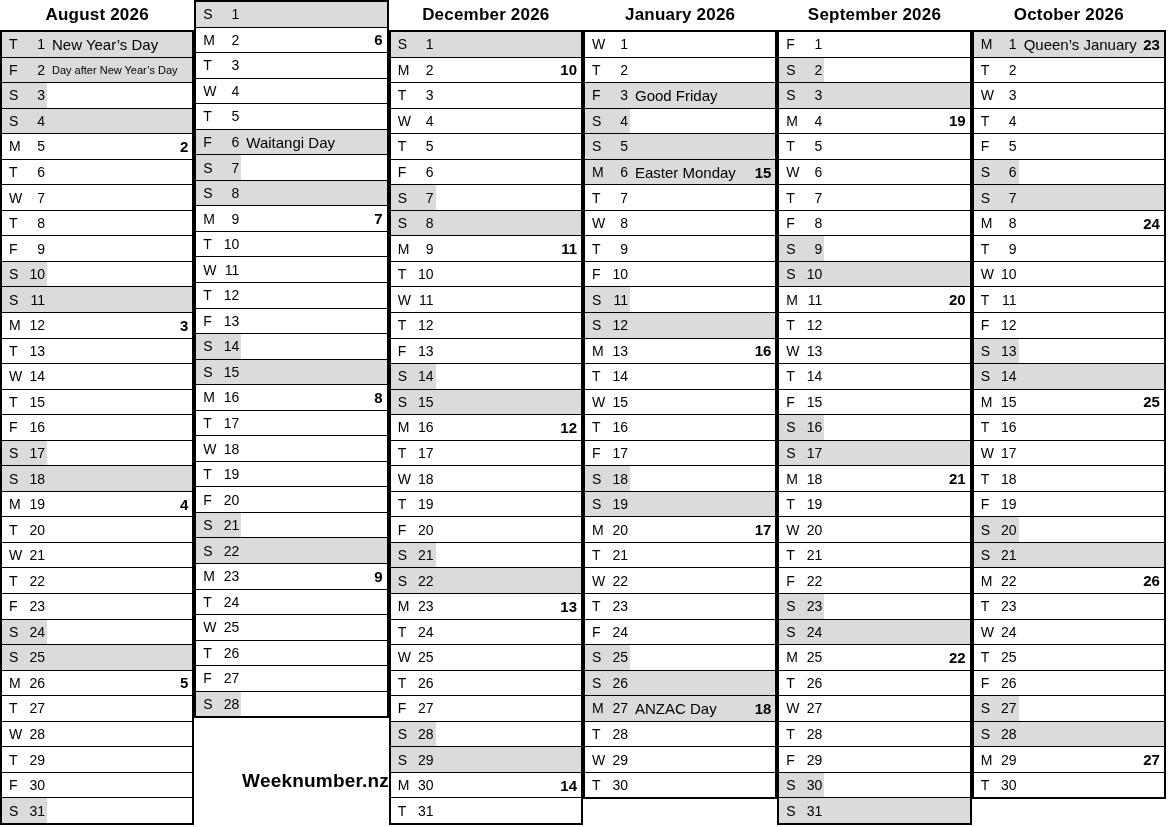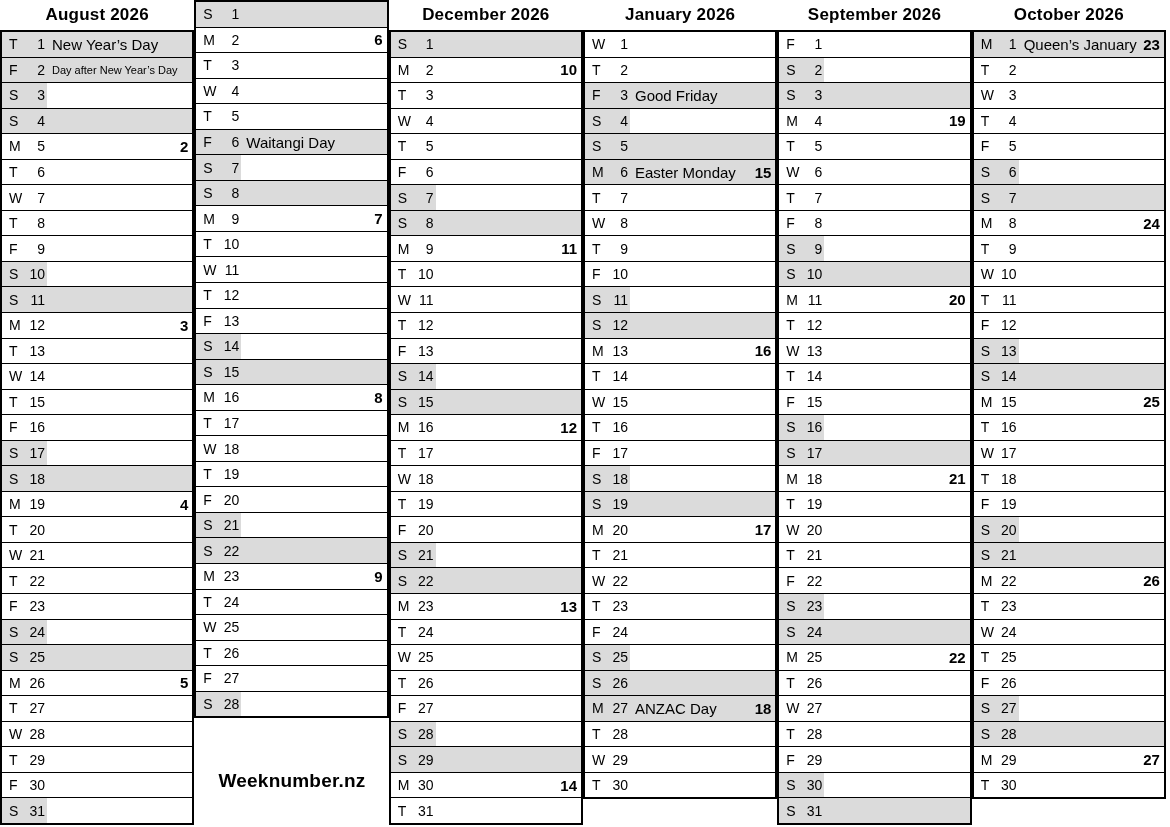--- a/index.html
+++ b/index.html
@@ -74,21 +74,21 @@
     font-weight: bold;
     font-size: 15px;
     padding-right: 4px;
     align-self: center;
   }
   .logo {
     position: absolute;
     left: 195px;
     width: 194px;
     top: 770px;
-    text-align: center;
+    text-align: right;
     font-weight: bold;
     font-size: 19px;
     letter-spacing: 0.2px;
   }
 </style>
 </head>
 <body>
 
 <div class="calendar" id="calendar">
   <div class="logo">Weeknumber.nz</div>

